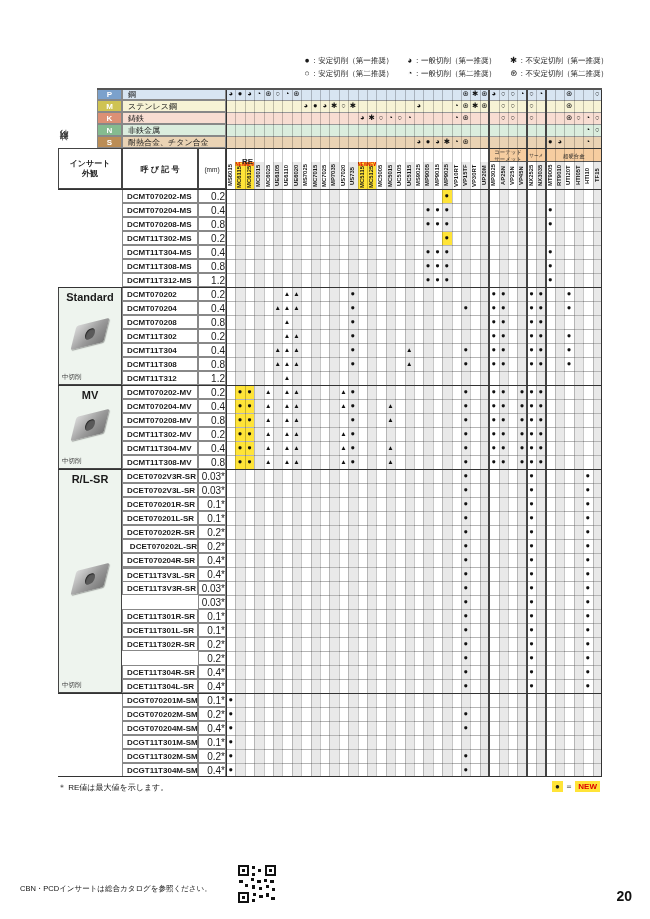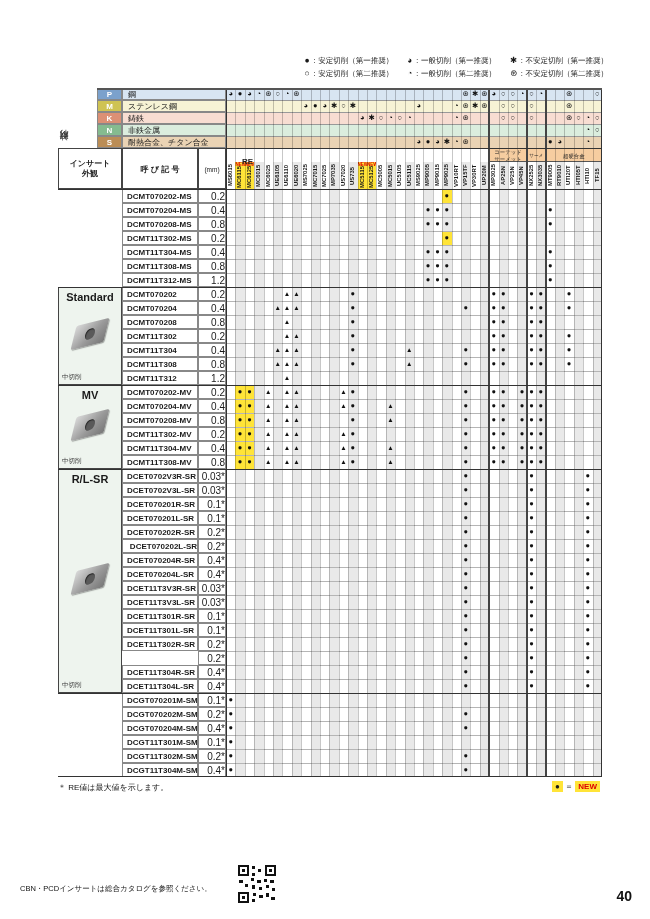--- a/index.html
+++ b/index.html
@@ -631,21 +631,21 @@
       <div class="abs rowline" style="left: 168px; top: 479px; width: 376px; height: 0px; z-index: 2;"></div>
       <div class="abs mark" style="left: 403px; top: 479px; width: 9.4px; height: 14px; line-height: 14px; font-size: 7.5px; z-index: 2;">●</div>
       <div class="abs mark" style="left: 468.8px; top: 479px; width: 9.4px; height: 14px; line-height: 14px; font-size: 7.5px; z-index: 2;">●</div>
       <div class="abs mark" style="left: 525.2px; top: 479px; width: 9.4px; height: 14px; line-height: 14px; font-size: 7.5px; z-index: 2;">●</div>
       <div class="abs namecell" style="left: 64px; top: 493px; width: 76px; height: 14px; line-height: 14px; z-index: 2;">DCET11T3V3R-SR</div>
       <div class="abs recell" style="left: 140px; top: 493px; width: 28px; height: 14px; line-height: 14px; z-index: 2;">0.03*</div>
       <div class="abs rowline" style="left: 168px; top: 493px; width: 376px; height: 0px; z-index: 2;"></div>
       <div class="abs mark" style="left: 403px; top: 493px; width: 9.4px; height: 14px; line-height: 14px; font-size: 7.5px; z-index: 2;">●</div>
       <div class="abs mark" style="left: 468.8px; top: 493px; width: 9.4px; height: 14px; line-height: 14px; font-size: 7.5px; z-index: 2;">●</div>
       <div class="abs mark" style="left: 525.2px; top: 493px; width: 9.4px; height: 14px; line-height: 14px; font-size: 7.5px; z-index: 2;">●</div>
-      <div class="abs namecell" style="left: 64px; top: 507px; width: 76px; height: 14px; line-height: 14px; z-index: 2;">DCET11T3V3L-SR</div>
+      <div class="abs namecell" style="left: 64px; top: 480px; width: 76px; height: 14px; line-height: 14px; z-index: 2;">DCET11T3V3L-SR</div>
       <div class="abs recell" style="left: 140px; top: 507px; width: 28px; height: 14px; line-height: 14px; z-index: 2;">0.03*</div>
       <div class="abs rowline" style="left: 168px; top: 507px; width: 376px; height: 0px; z-index: 2;"></div>
       <div class="abs mark" style="left: 403px; top: 507px; width: 9.4px; height: 14px; line-height: 14px; font-size: 7.5px; z-index: 2;">●</div>
       <div class="abs mark" style="left: 468.8px; top: 507px; width: 9.4px; height: 14px; line-height: 14px; font-size: 7.5px; z-index: 2;">●</div>
       <div class="abs mark" style="left: 525.2px; top: 507px; width: 9.4px; height: 14px; line-height: 14px; font-size: 7.5px; z-index: 2;">●</div>
       <div class="abs namecell" style="left: 64px; top: 521px; width: 76px; height: 14px; line-height: 14px; z-index: 2;">DCET11T301R-SR</div>
       <div class="abs recell" style="left: 140px; top: 521px; width: 28px; height: 14px; line-height: 14px; z-index: 2;">0.1*</div>
       <div class="abs rowline" style="left: 168px; top: 521px; width: 376px; height: 0px; z-index: 2;"></div>
       <div class="abs mark" style="left: 403px; top: 521px; width: 9.4px; height: 14px; line-height: 14px; font-size: 7.5px; z-index: 2;">●</div>
       <div class="abs mark" style="left: 468.8px; top: 521px; width: 9.4px; height: 14px; line-height: 14px; font-size: 7.5px; z-index: 2;">●</div>
@@ -751,14 +751,14 @@
         <rect x="29" y="21" width="3" height="3"></rect>
       <rect x="35" y="24" width="3" height="3"></rect>
         <rect x="16" y="29" width="3" height="3"></rect>
         <rect x="22" y="31" width="4" height="3"></rect>
       <rect x="29" y="29" width="3" height="4"></rect>
         <rect x="34" y="33" width="4" height="3"></rect>
         <rect x="15" y="35" width="3" height="3"></rect>
     </g>
   </svg>
 
-  <div class="pagenum">40</div>
+  <div class="pagenum">20</div>
 </div>
 
 </body></html>

